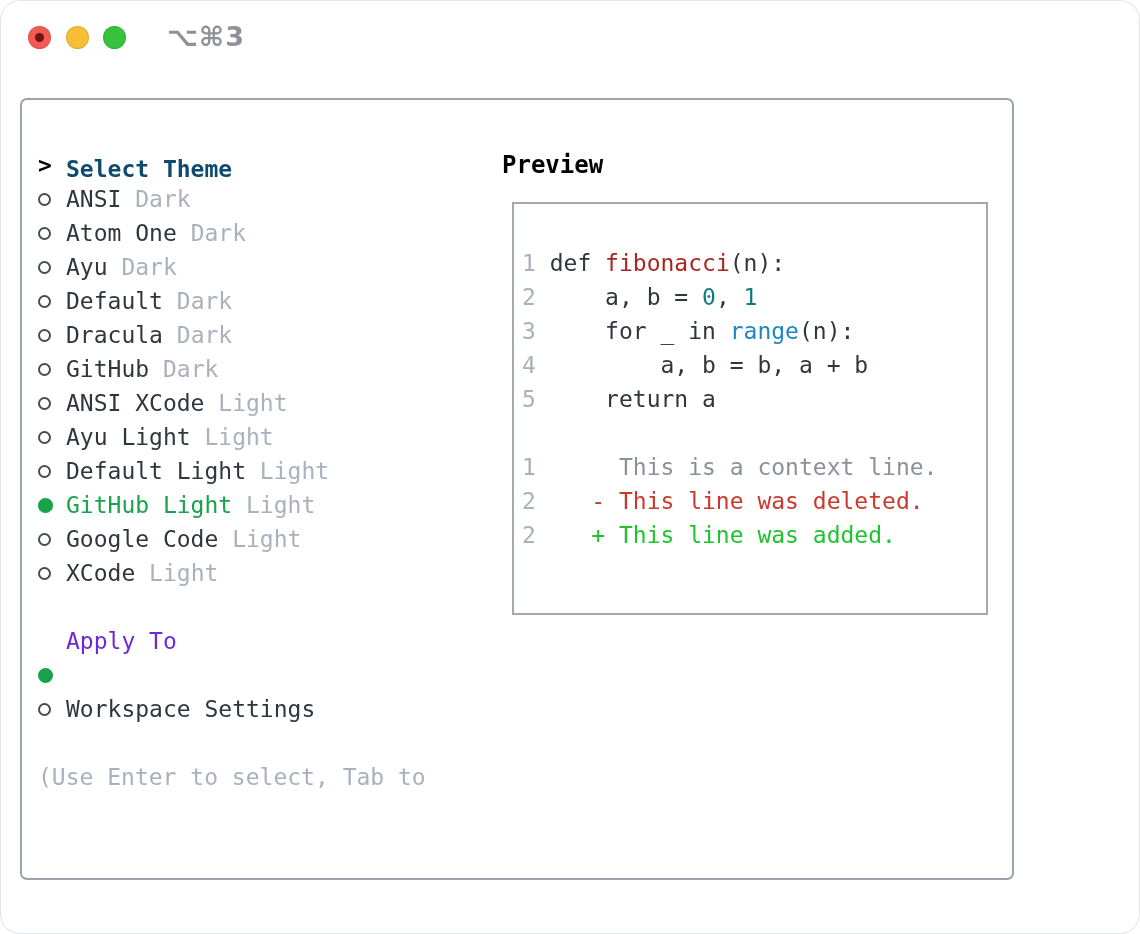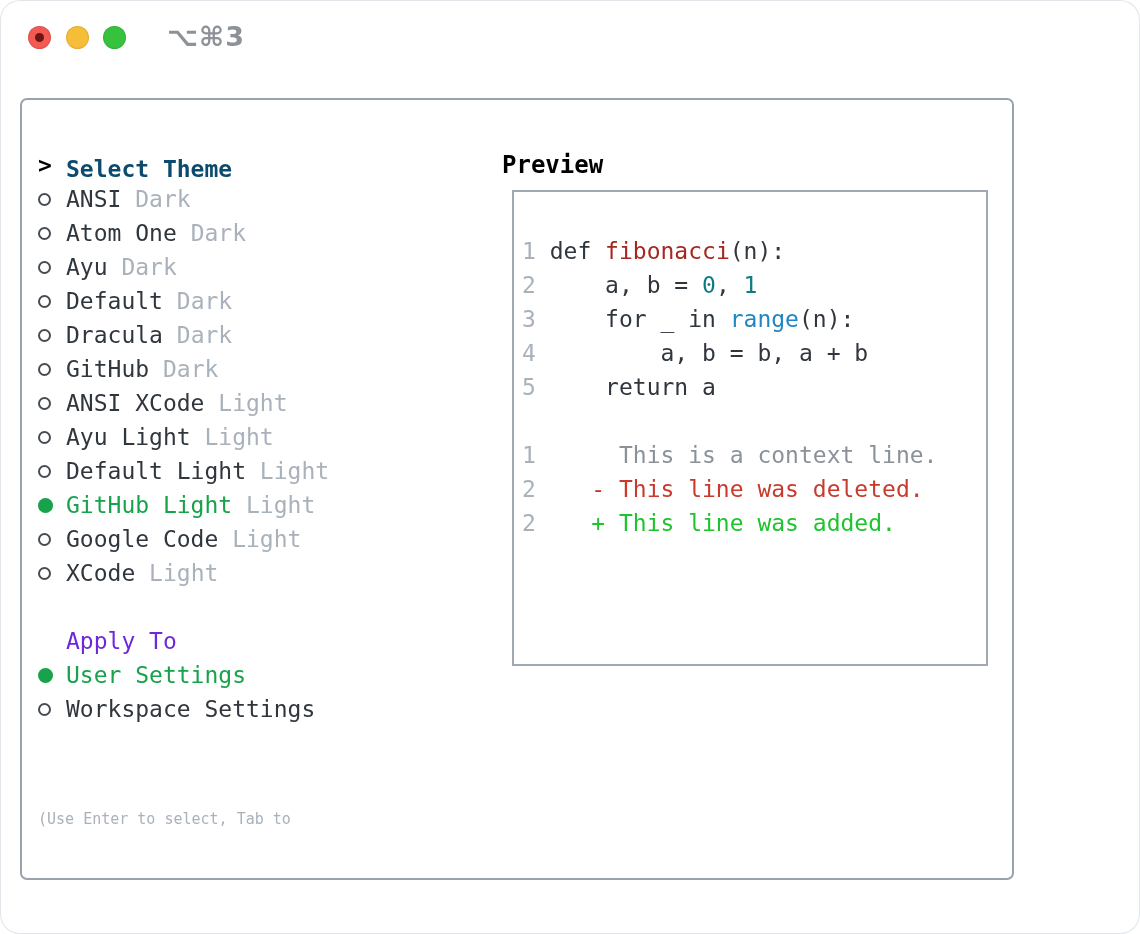--- a/index.html
+++ b/index.html
@@ -46,29 +46,29 @@
   }
   .dot {
     width:15px; height:15px; border-radius:50%;
     background:#17a24b; display:inline-block;
   }
   .hdr { font-weight:bold; color:#0c4a6e;margin-top:8px; }
   .name { color:#2f363d; }
   .name.sel { color:#17a24b; }
   .tag { color:#a9b1bb; margin-left:1ch;text-align:center; }
   .subhdr { color:#6d28d9; }
-  .hint { color:#a9b1bb; font-size:15px; line-height:34px; white-space:pre;margin-top:42px; }
+  .hint { color:#a9b1bb; font-size:23px; line-height:34px; white-space:pre; }
   
   .preview-hdr {
     position:absolute; left:480px; top:48px; height:34px;
     display:flex; align-items:center;
     font-size:24px; font-weight:bold; color:#000;
   }
   .preview-box {
-    position:absolute; left:490px; top:90px; width:476px; height:476px;
+    position:absolute; left:490px; top:102px; width:476px; height:413px;
     border:2px solid #a0a8b1; background:#fff;
   }
   .preview-box pre {
     font-family:"DejaVu Sans Mono", monospace;
     font-size:23px; line-height:34px;
     padding:42px 0 0 8px; white-space:pre;
   }
   .num     { color:#a9b1bb; }
   .code    { color:#2f363d; }
   .func    { color:#a7261f; }
@@ -110,21 +110,21 @@
           <div class="row"><span class="marker"><span class="dot"></span></span><span class="name sel">GitHub Light</span><span class="tag">Light</span></div>
           <div class="row"><span class="marker"><span class="ring"></span></span><span class="name">Google Code</span><span class="tag">Light</span></div>
           <div class="row"><span class="marker"><span class="ring"></span></span><span class="name">XCode</span><span class="tag">Light</span></div>
         </div>
       <div class="row blank"></div>
       <div class="row">
         <span class="marker"></span>
         <span class="subhdr">Apply To</span>
       </div>
       <div id="apply-options">
-          <div class="row"><span class="marker"><span class="dot"></span></span><span class="name sel">User Settings</span></div>
+          <div class="row"><span class="marker"><span class="dot"></span></span></div>
           <div class="row"><span class="marker"><span class="ring"></span></span><span class="name">Workspace Settings</span></div>
         </div>
       <div class="row blank"></div>
       <div id="footer-hint">
           <div class="hint">(Use Enter to select, Tab to</div>
         </div>
     </div>
 
     <div class="preview-hdr">Preview</div>
 

